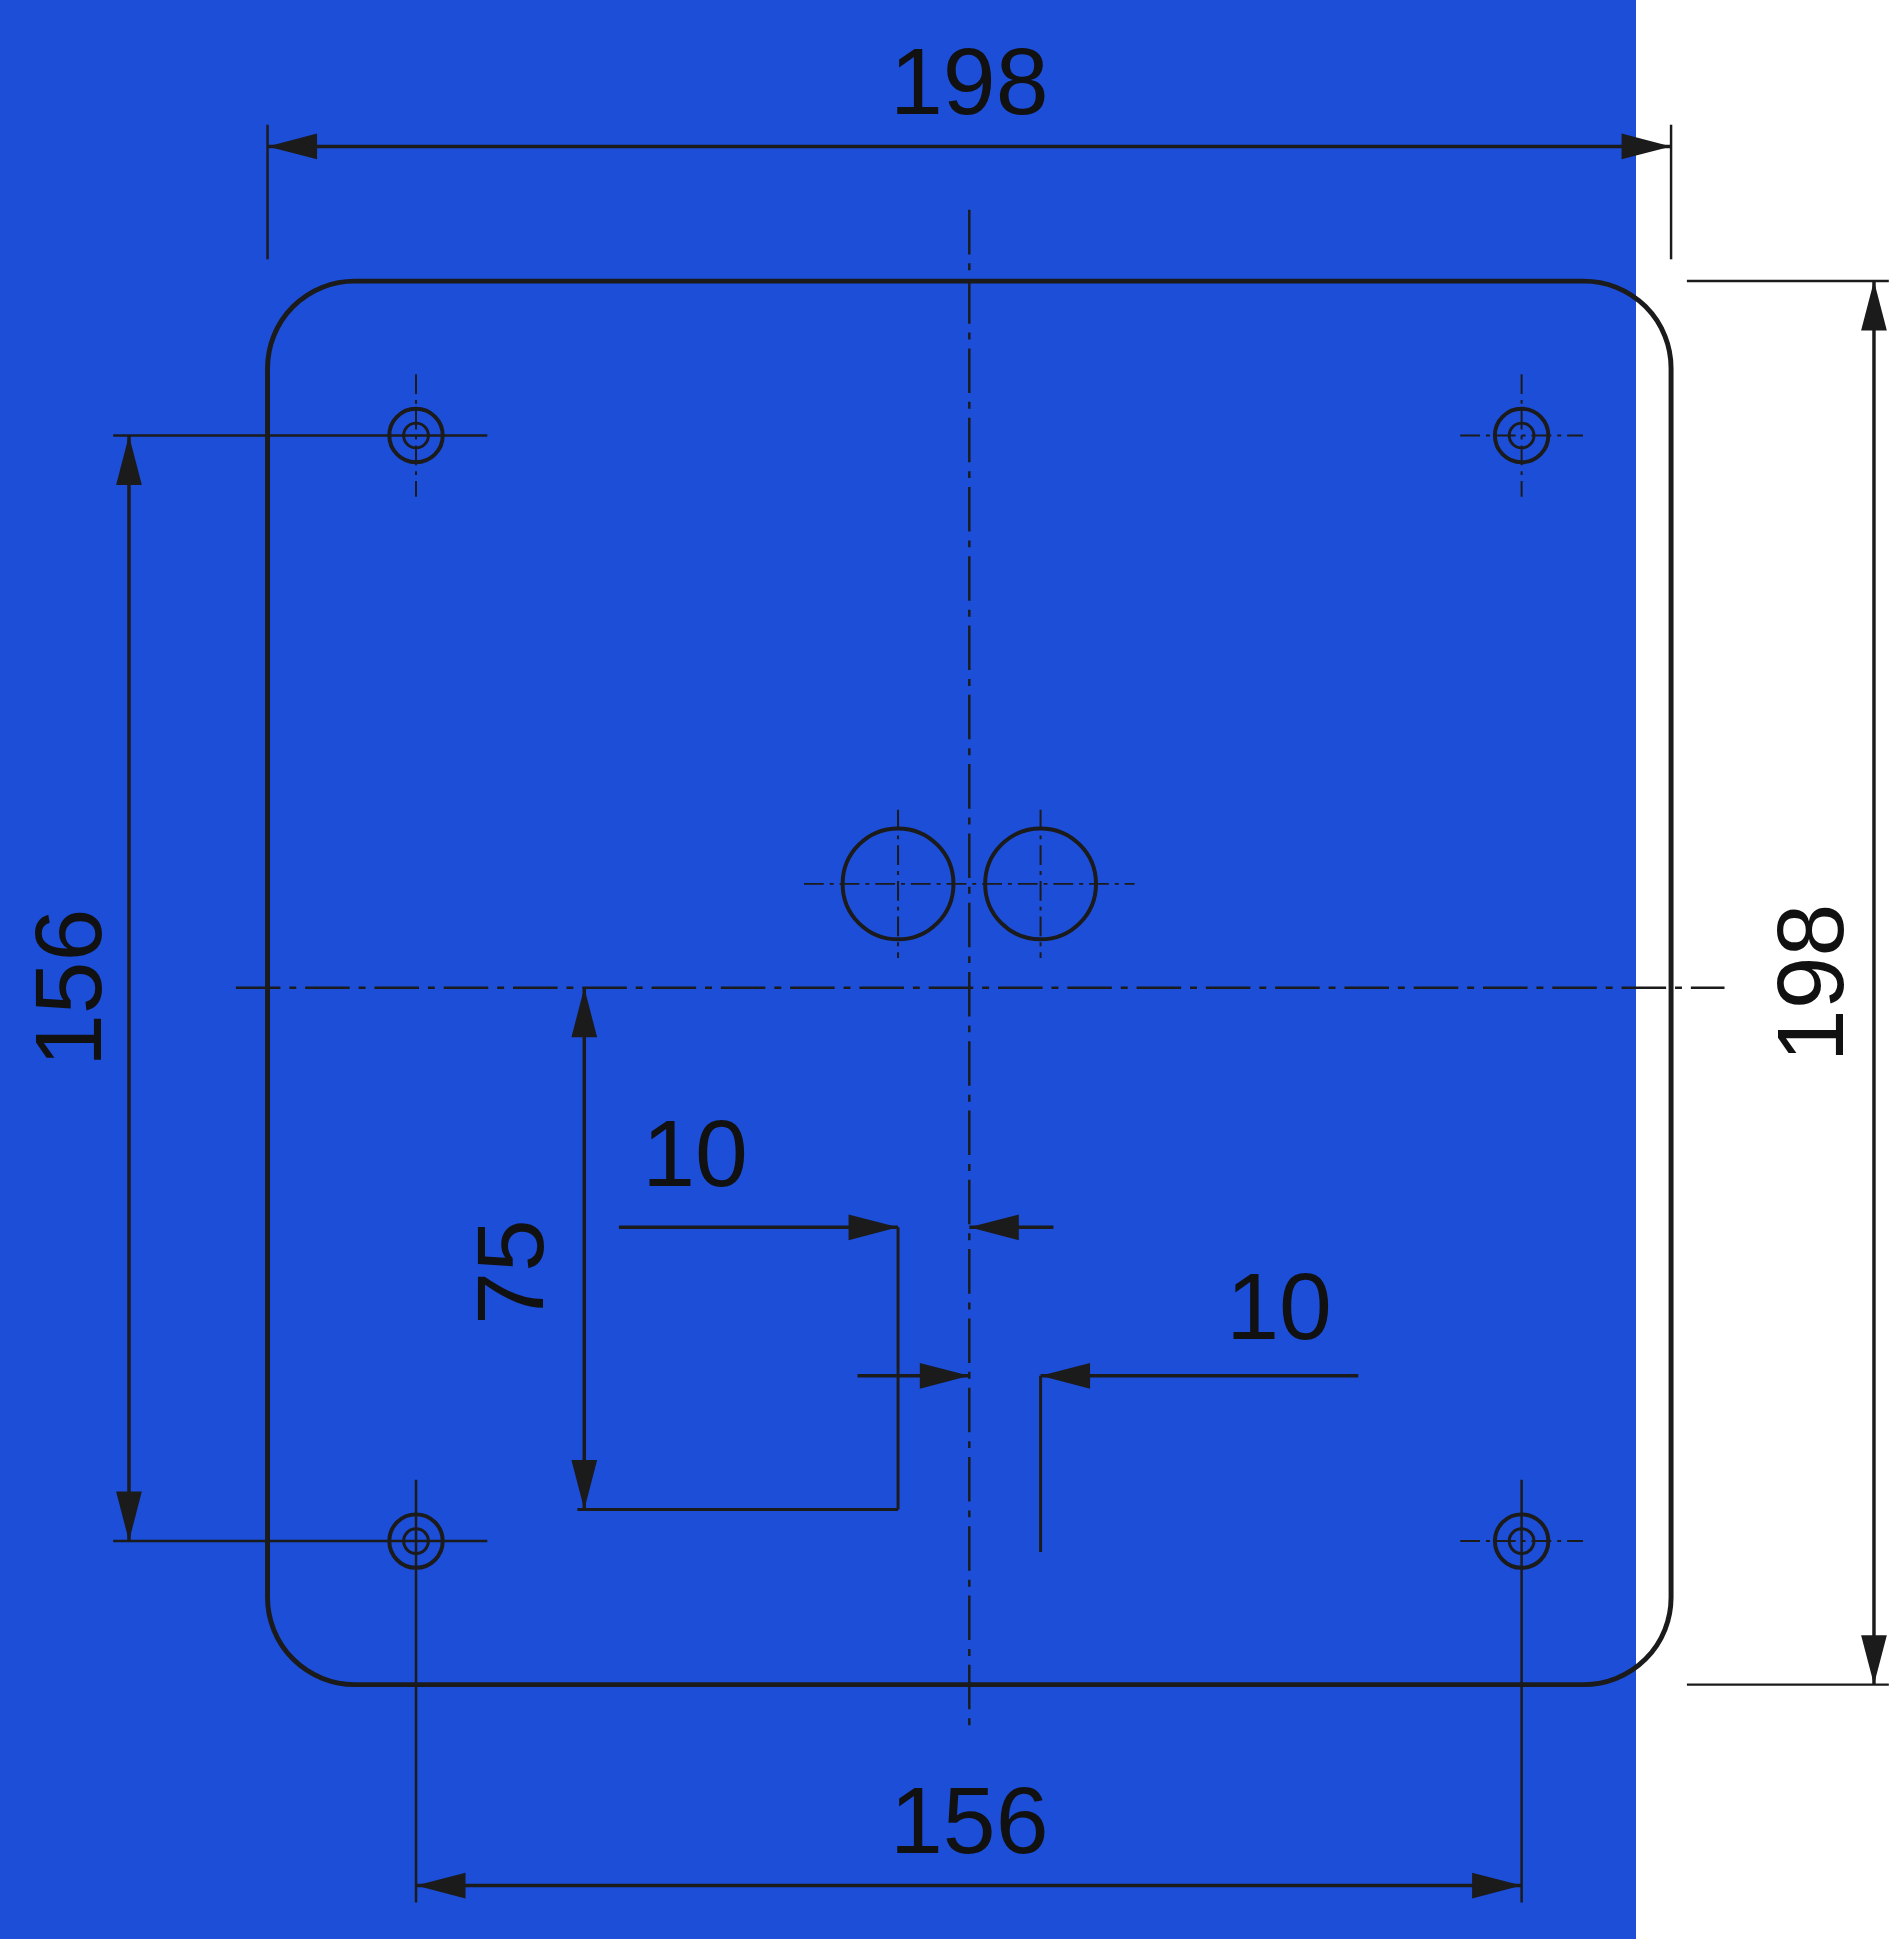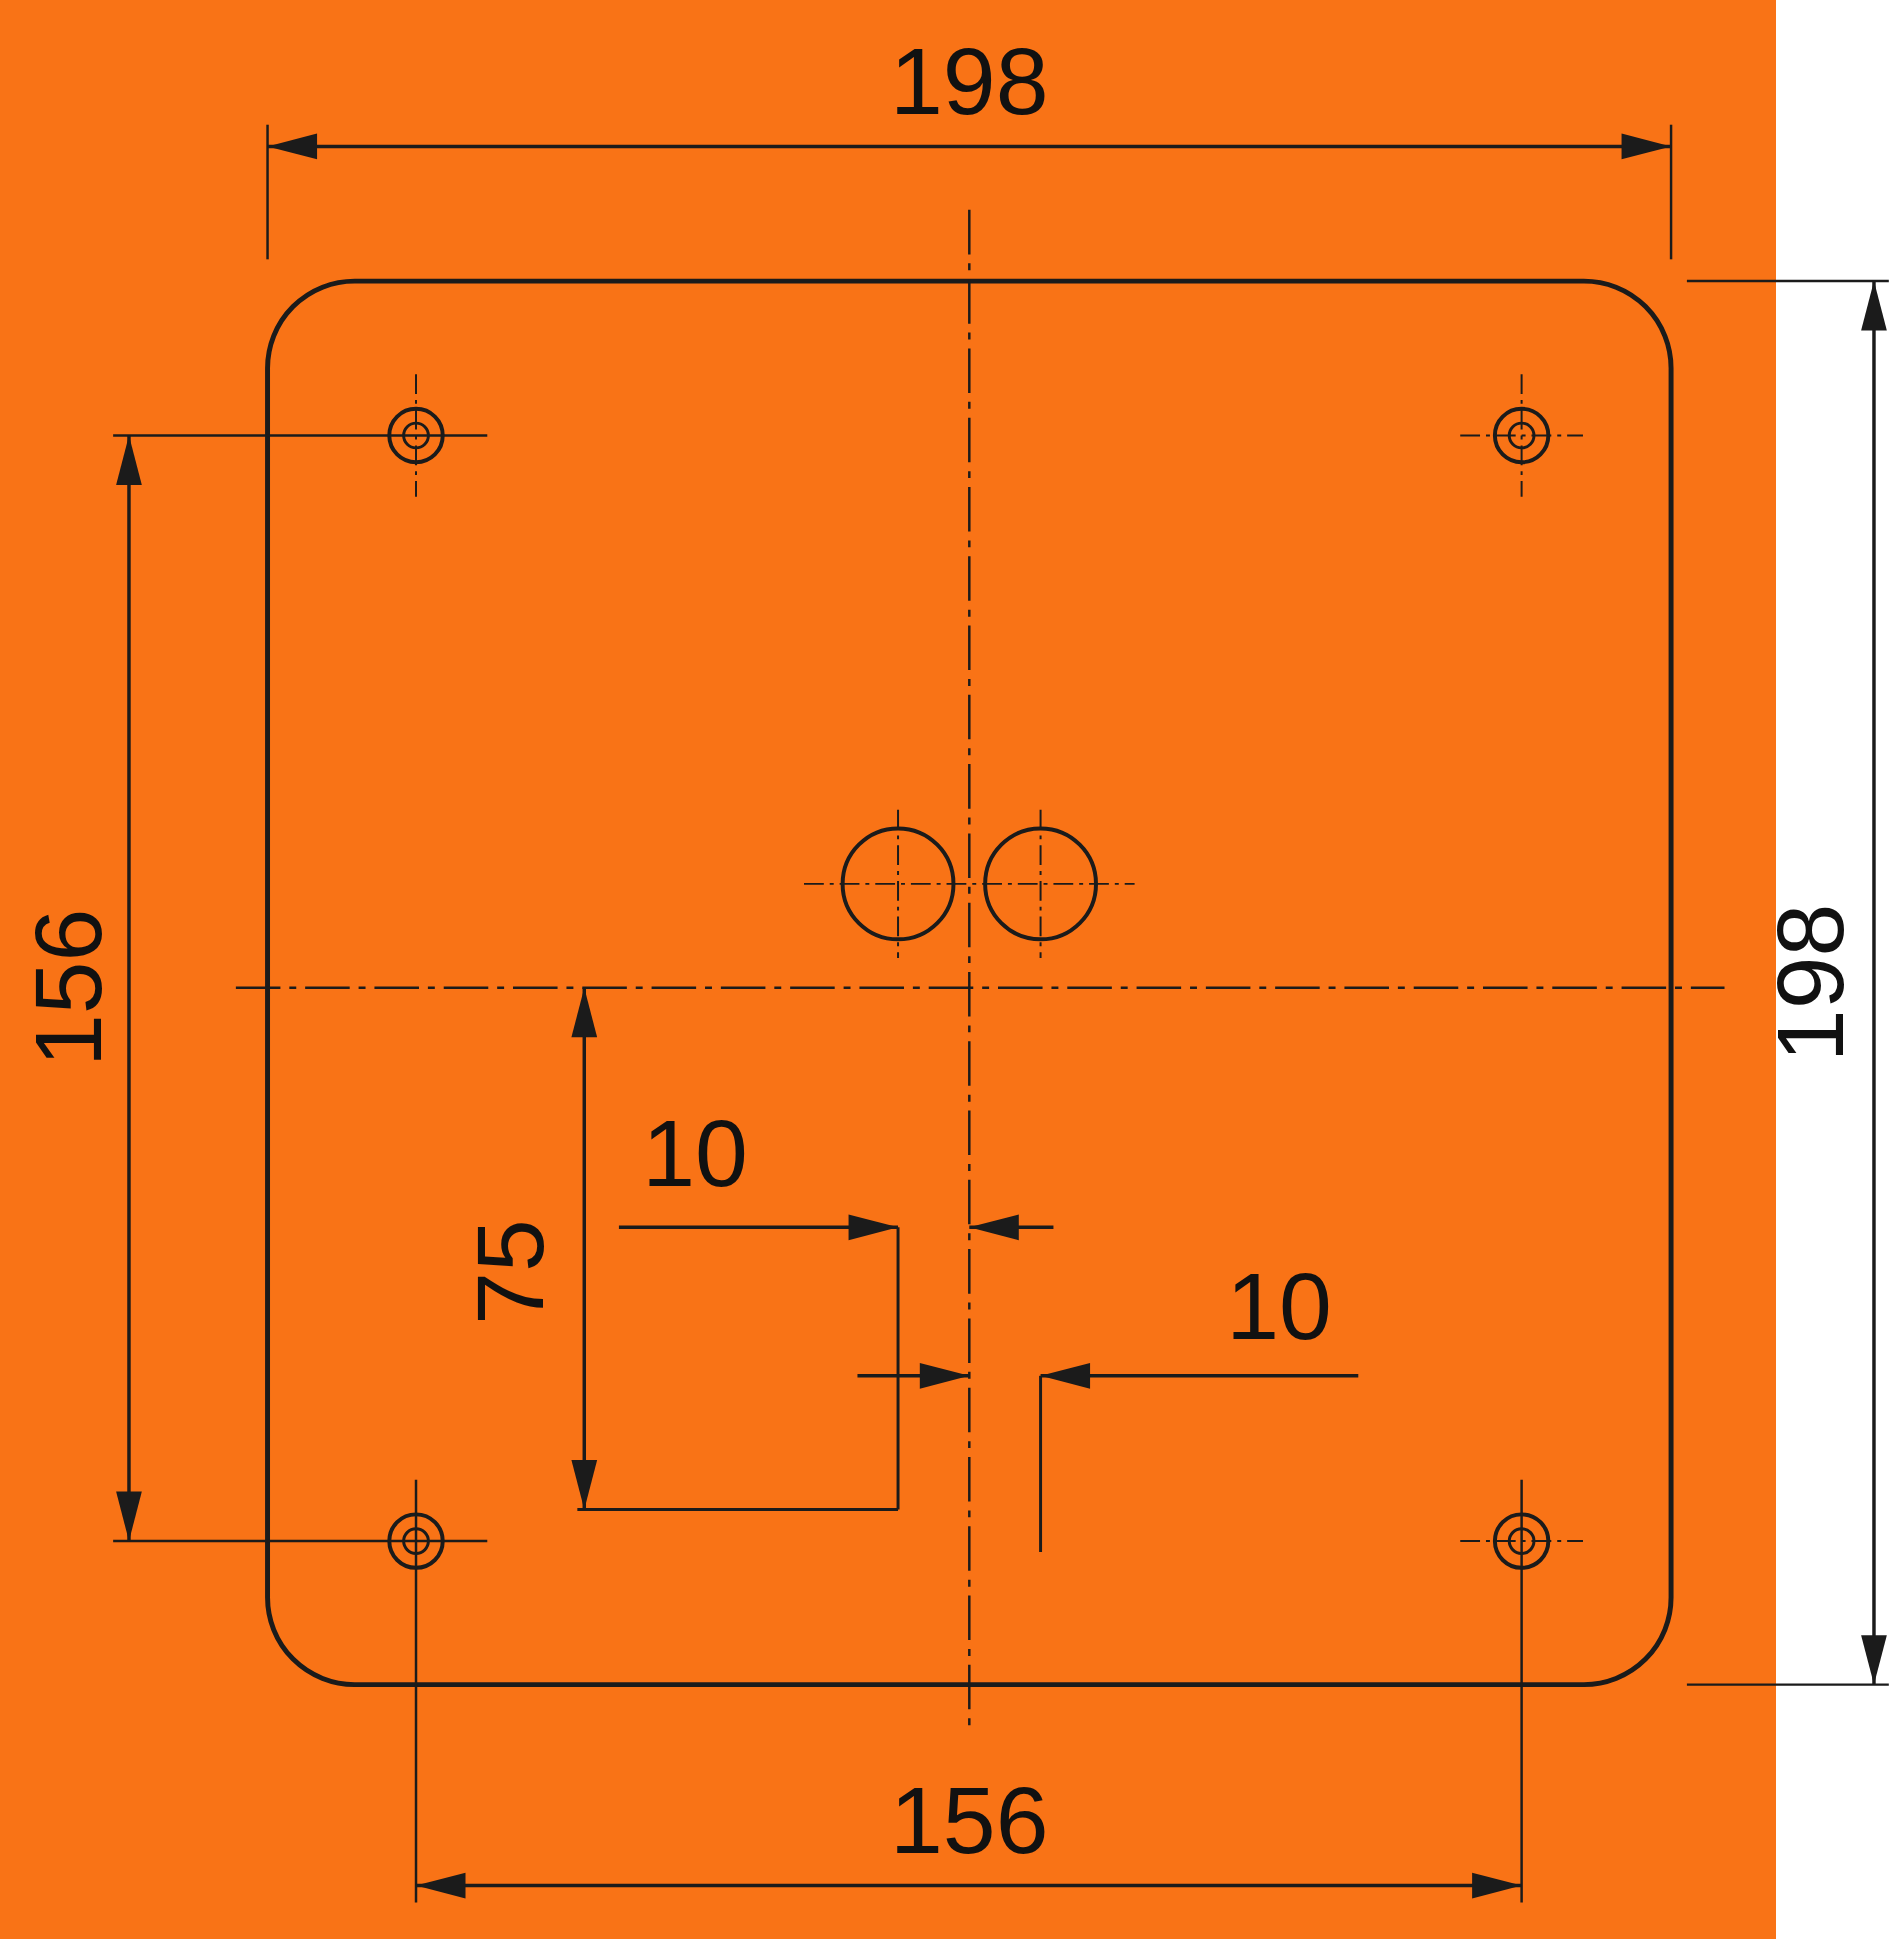--- a/index.html
+++ b/index.html
@@ -1,23 +1,23 @@
 <!DOCTYPE html>
 <html><head>
 <meta charset="utf-8">
 <style>
   html, body {
     margin: 0;
     padding: 0;
     background: #ffffff;
   }
   .drawing-wrap {
-    width: 1776px;
+    width: 1636px;
     height: 1939px;
-    background: #f97316;
+    background: #1d4ed8;
     position: relative;
   }
   svg {
     display: block;
     width: 1901px;
     height: 1939px;
   }
   .outline   { fill: none; stroke: #1b1b1b; stroke-width: 5; }
   .hole      { fill: none; stroke: #1b1b1b; stroke-width: 4; }
   .hole-in   { fill: none; stroke: #1b1b1b; stroke-width: 3; }

